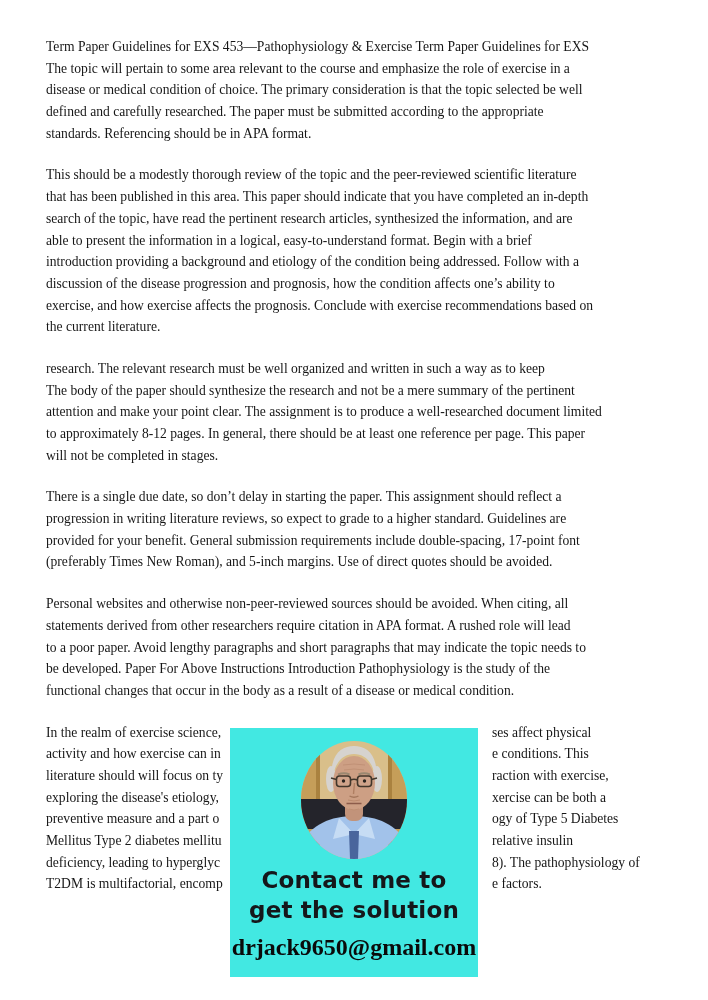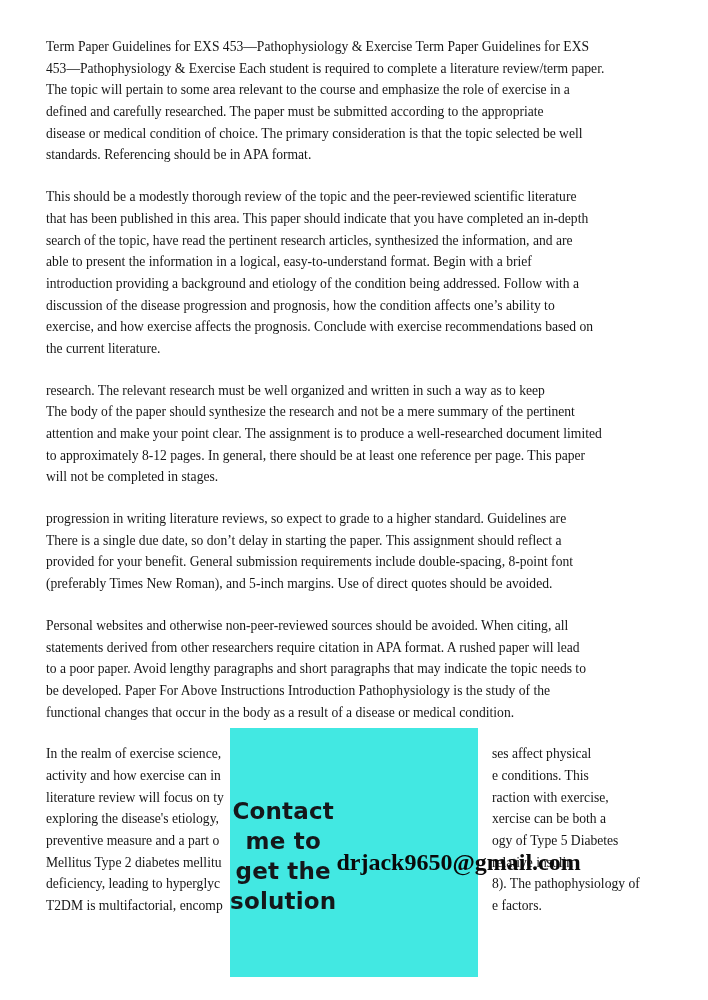--- a/index.html
+++ b/index.html
@@ -14,49 +14,48 @@
   .doc {
     position:absolute; left:46px; top:36px; width:622px;
     font-size:13.6px; line-height:21.7px;
   }
   .para { margin:0 0 20px 0; }
   .line { height:21.7px; white-space:nowrap; }
   .para.occ .line { position:relative; }
   .frag-right { position:absolute; left:434px; top:0; white-space:nowrap;margin-left:12px; }
   .overlay {
     position:absolute; left:230px; top:728px; width:248px; height:249px;
-    z-index:10; display:flex; flex-direction:row; align-items:center;
+    z-index:10; display:flex; flex-direction:column; align-items:center;
   }
   .photo { margin-top:13px; width:106px; height:118px; display:block; }
   .overlay-heading {
     margin-top:6px;
     font-family:"DejaVu Sans", sans-serif;
     font-weight:700; font-size:23px; line-height:30px;
     color:#15171a; text-align:center; letter-spacing:0.2px;
   }
   .overlay-email {
-    margin-top:18px;
+    margin-top:8px;
     font-family:"Liberation Serif", serif;
     font-weight:700; font-size:24px; line-height:28px;
     color:#0a0a0a; text-align:center;
   }
 </style>
 </head>
 <body>
 
 <div class="page">
 
   <div class="doc">
 
     <div class="para">
       <div class="line">Term Paper Guidelines for EXS 453—Pathophysiology &amp; Exercise Term Paper Guidelines for EXS</div>
-      <div class="line">453—Pathophysiology &amp; Exercise Each student is required to complete a literature review/term paper.</div>
       <div class="line">The topic will pertain to some area relevant to the course and emphasize the role of exercise in a</div>
+      <div class="line">disease or medical condition of choice. The primary consideration is that the topic selected be well</div>
       <div class="line">defined and carefully researched. The paper must be submitted according to the appropriate</div>
-      <div class="line">disease or medical condition of choice. The primary consideration is that the topic selected be well</div>
       <div class="line">standards. Referencing should be in APA format.</div>
     </div>
 
     <div class="para">
       <div class="line">This should be a modestly thorough review of the topic and the peer-reviewed scientific literature</div>
       <div class="line">that has been published in this area. This paper should indicate that you have completed an in-depth</div>
       <div class="line">search of the topic, have read the pertinent research articles, synthesized the information, and are</div>
       <div class="line">able to present the information in a logical, easy-to-understand format. Begin with a brief</div>
       <div class="line">introduction providing a background and etiology of the condition being addressed. Follow with a</div>
       <div class="line">discussion of the disease progression and prognosis, how the condition affects one’s ability to</div>
@@ -66,45 +65,45 @@
 
     <div class="para">
       <div class="line">research. The relevant research must be well organized and written in such a way as to keep</div>
       <div class="line">The body of the paper should synthesize the research and not be a mere summary of the pertinent</div>
       <div class="line">attention and make your point clear. The assignment is to produce a well-researched document limited</div>
       <div class="line">to approximately 8-12 pages. In general, there should be at least one reference per page. This paper</div>
       <div class="line">will not be completed in stages.</div>
     </div>
 
     <div class="para">
+      <div class="line">There is a single due date, so don’t delay in starting the paper. This assignment should reflect a</div>
       <div class="line">progression in writing literature reviews, so expect to grade to a higher standard. Guidelines are</div>
-      <div class="line">There is a single due date, so don’t delay in starting the paper. This assignment should reflect a</div>
-      <div class="line">provided for your benefit. General submission requirements include double-spacing, 8-point font</div>
+      <div class="line">provided for your benefit. General submission requirements include double-spacing, 17-point font</div>
       <div class="line">(preferably Times New Roman), and 5-inch margins. Use of direct quotes should be avoided.</div>
     </div>
 
     <div class="para">
       <div class="line">Personal websites and otherwise non-peer-reviewed sources should be avoided. When citing, all</div>
-      <div class="line">statements derived from other researchers require citation in APA format. A rushed paper will lead</div>
+      <div class="line">statements derived from other researchers require citation in APA format. A rushed role will lead</div>
       <div class="line">to a poor paper. Avoid lengthy paragraphs and short paragraphs that may indicate the topic needs to</div>
       <div class="line">be developed. Paper For Above Instructions Introduction Pathophysiology is the study of the</div>
       <div class="line">functional changes that occur in the body as a result of a disease or medical condition.</div>
     </div>
 
     <div class="para occ">
       <div class="line">
         <span class="frag-left">In the realm of exercise science,</span>
         <span class="frag-right">ses affect physical</span>
       </div>
       <div class="line">
         <span class="frag-left">activity and how exercise can in</span>
         <span class="frag-right">e conditions. This</span>
       </div>
       <div class="line">
-        <span class="frag-left">literature review will focus on ty</span>
+        <span class="frag-left">literature should will focus on ty</span>
         <span class="frag-right">raction with exercise,</span>
       </div>
       <div class="line">
         <span class="frag-left">exploring the disease's etiology,</span>
         <span class="frag-right">xercise can be both a</span>
       </div>
       <div class="line">
         <span class="frag-left">preventive measure and a part o</span>
         <span class="frag-right">ogy of Type 5 Diabetes</span>
       </div>

